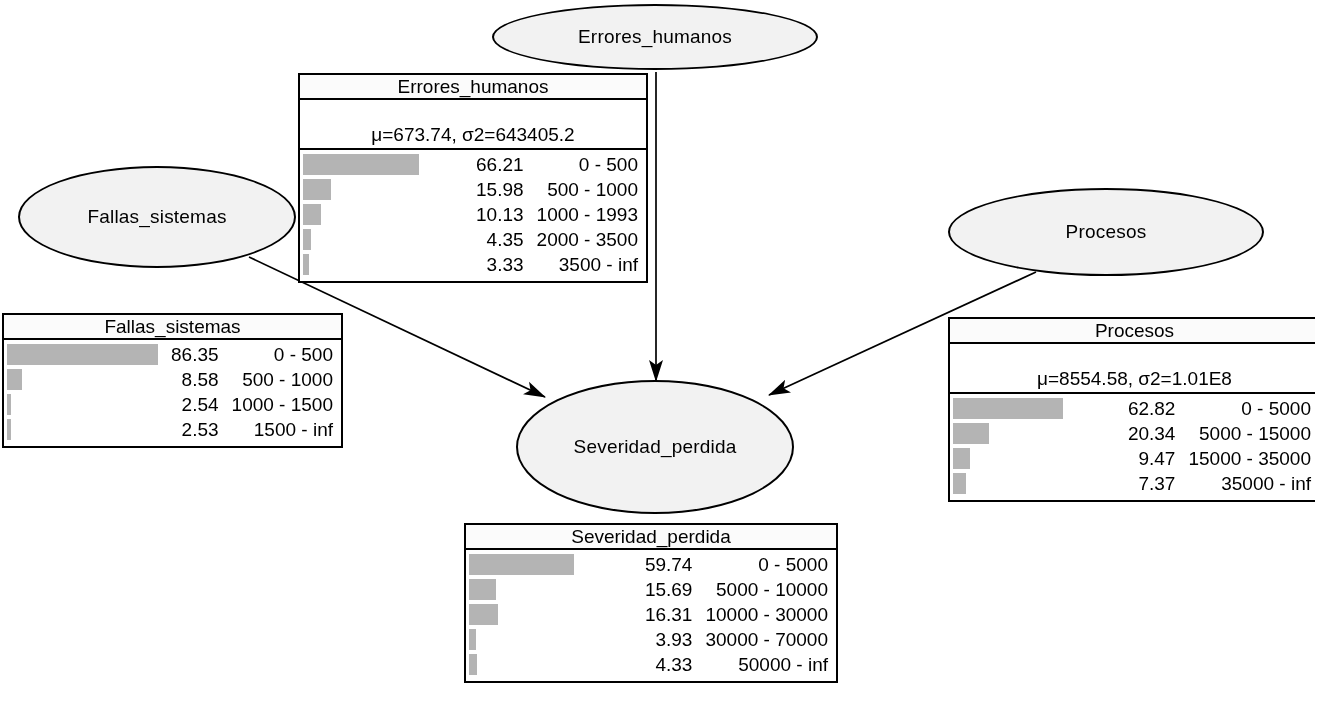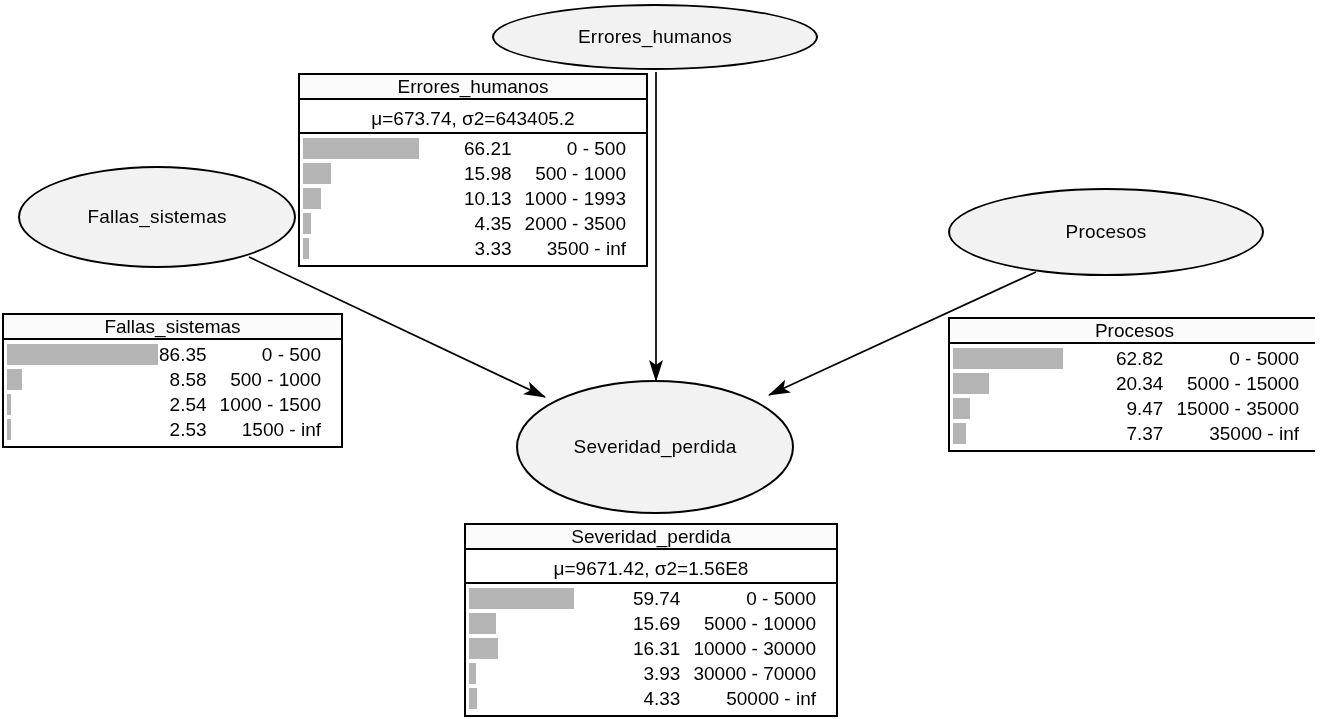--- a/index.html
+++ b/index.html
@@ -55,29 +55,30 @@
     line-height:24px;
     border-bottom:2px solid var(--outline);
     background:#fbfbfb;
     white-space:nowrap;
   }
   .tbl-stats{
     text-align:center;
     padding:8px 4px 2px 4px;
     border-bottom:2px solid var(--outline);
     white-space:nowrap;
+    margin-top:16px;
   }
   .rows{
     position:relative;
     display:grid;
     grid-template-columns:max-content max-content;
     grid-auto-rows:25px;
     justify-content:end;
     column-gap:13px;
-    padding:2px 20px 4px 2px;
+    padding:2px 8px 4px 2px;
   }
   .rows .num{
     position:relative;z-index:1;
     text-align:right;
     line-height:25px;
     white-space:nowrap;
   }
   .rows .rng{
     position:relative;z-index:1;
     text-align:right;
@@ -172,39 +173,39 @@
         <span class="rng">500 - 1000</span>
       <span class="num">2.54</span>
         <span class="rng">1000 - 1500</span>
       <span class="num">2.53</span>
         <span class="rng">1500 - inf</span>
     </div>
   </div>
 
   <div class="tbl tbl-procesos">
     <div class="tbl-title">Procesos</div>
+    <div class="tbl-stats">μ=8554.58, σ2=1.01E8</div>
     <div class="rows">
       <div class="bar r0" style="width: 110px;"></div>
       <div class="bar r1" style="width: 36px;"></div>
       <div class="bar r2" style="width: 17px;"></div>
       <div class="bar r3" style="width: 13px;"></div>
       <span class="num">62.82</span>
         <span class="rng">0 - 5000</span>
       <span class="num">20.34</span>
         <span class="rng">5000 - 15000</span>
       <span class="num">9.47</span>
         <span class="rng">15000 - 35000</span>
       <span class="num">7.37</span>
         <span class="rng">35000 - inf</span>
     </div>
   </div>
 
   <div class="tbl tbl-severidad">
     <div class="tbl-title">Severidad_perdida</div>
-    <div class="tbl-stats">μ=9671.42, σ2=1.56E8</div>
     <div class="rows">
       <div class="bar r0" style="width: 105px;"></div>
       <div class="bar r1" style="width: 27px;"></div>
       <div class="bar r2" style="width: 29px;"></div>
       <div class="bar r3" style="width: 7px;"></div>
       <div class="bar r4" style="width: 8px;"></div>
       <span class="num">59.74</span>
         <span class="rng">0 - 5000</span>
       <span class="num">15.69</span>
         <span class="rng">5000 - 10000</span>

